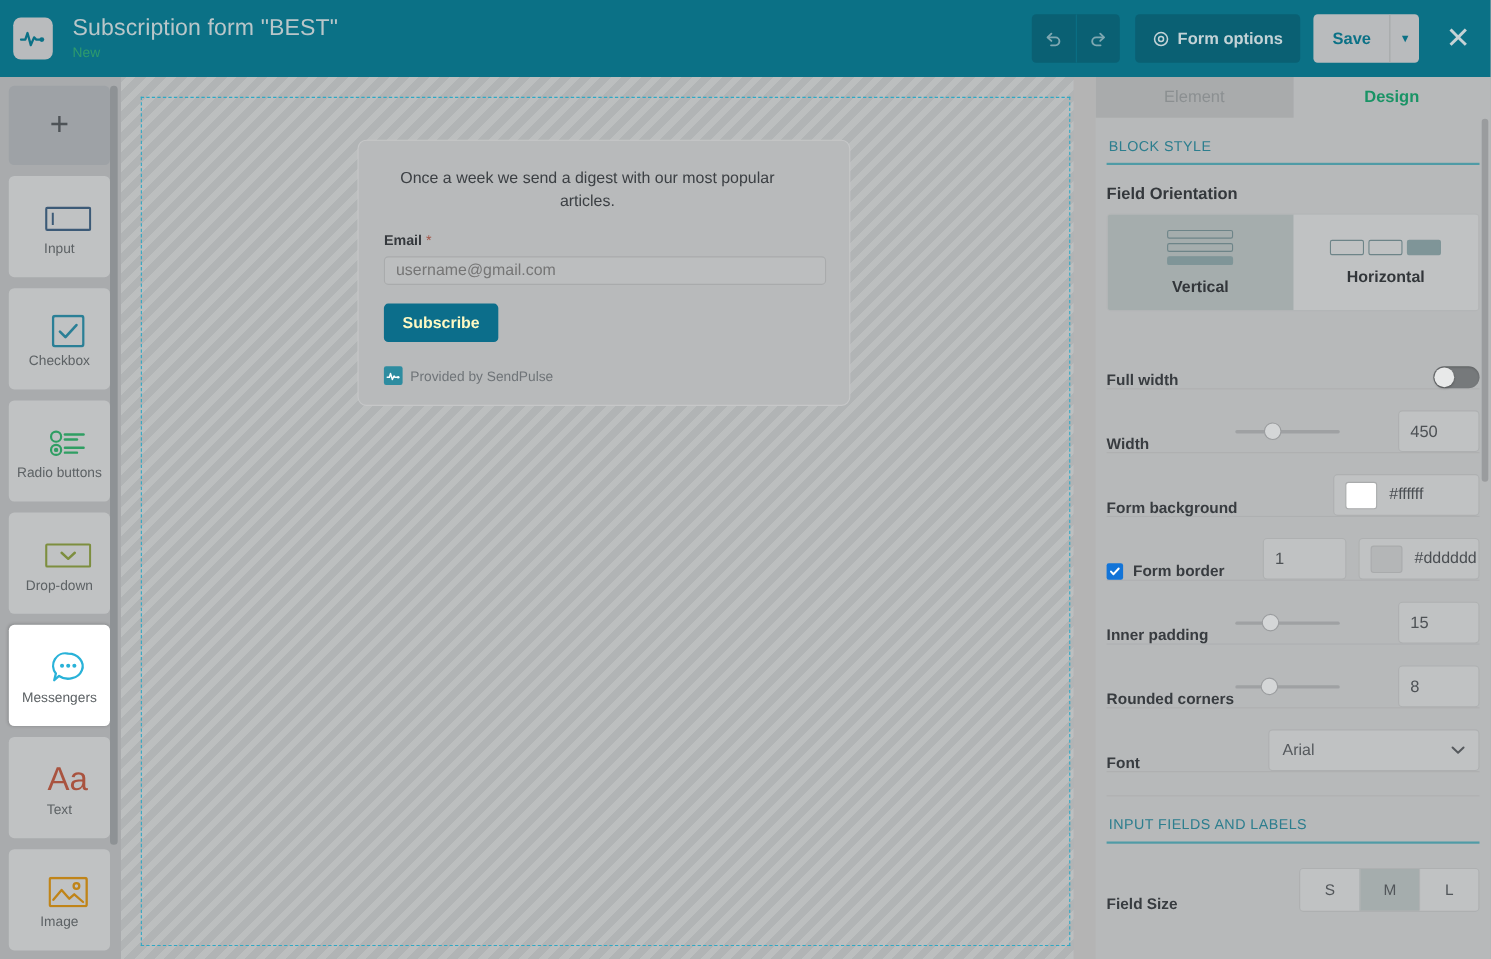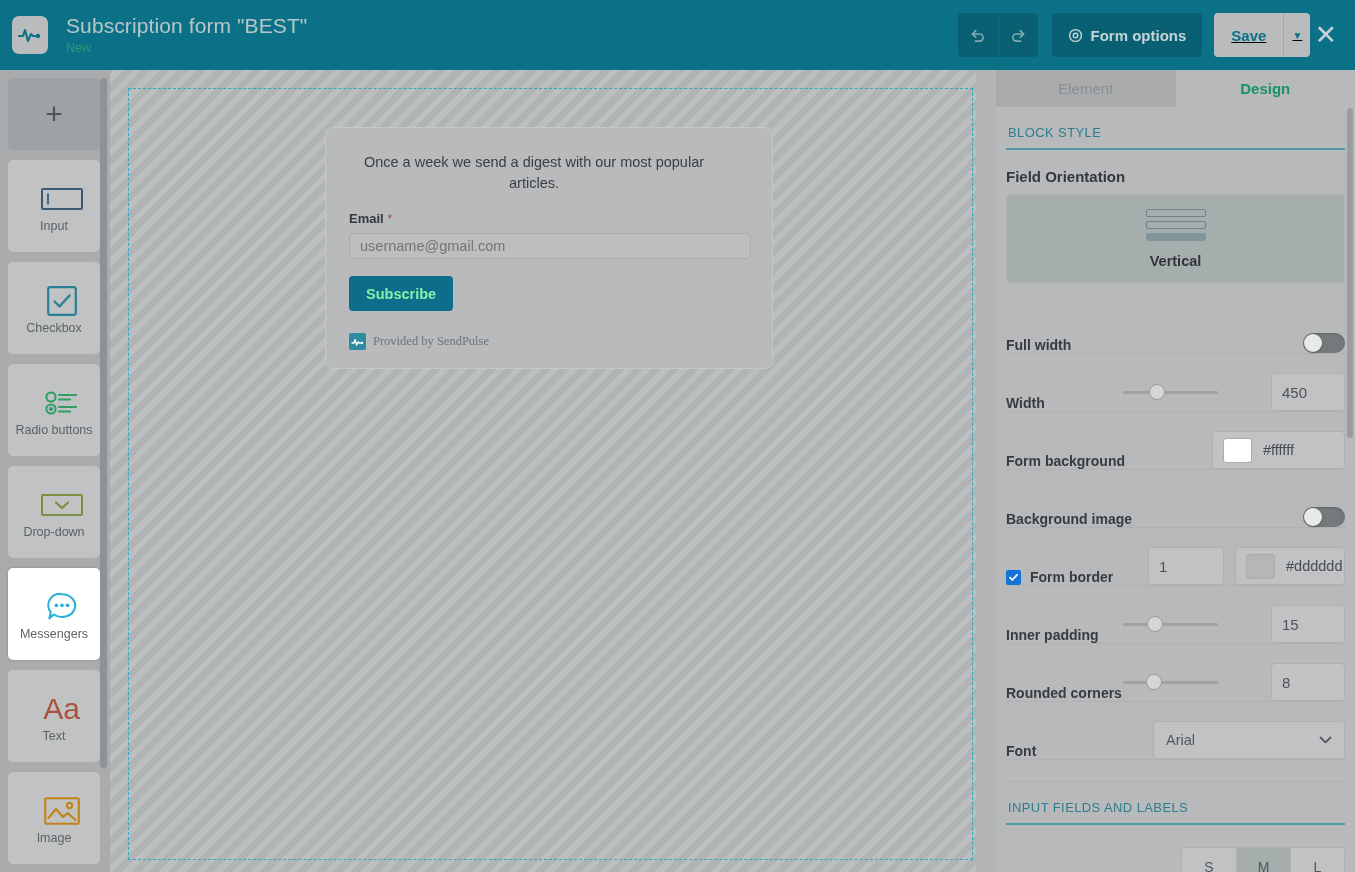--- a/index.html
+++ b/index.html
@@ -45,21 +45,21 @@
   .undo-btn + .undo-btn { border-left: 1px solid #0b7186; }
   .form-options {
     height: 44px; background: #0a6073; color: #c3d3d7;
     border: none; border-radius: 4px; padding: 0 16px;
     font-size: 15px; font-family: inherit; font-weight: bold;
     display: flex; align-items: center; gap: 8px; cursor: pointer;
     margin-right: 12px;
   }
   .save-group {
     display: flex; background: #b9bbbd; border-radius: 4px;
-    overflow: hidden; height: 44px; text-decoration: underline;
+    overflow: hidden; margin-right: 20px; height: 44px;
   }
   .save-btn {
     background: transparent; border: none; color: #0b7186;
     font-size: 15px; font-weight: bold; font-family: inherit;
     padding: 0 17px; cursor: pointer;
   }
   .save-caret {
     background: transparent; border: none; border-left: 1px solid #a4a7a9;
     width: 27px; color: #0b7186; font-size: 10px; cursor: pointer;
   }
@@ -131,30 +131,30 @@
   .form-input {
     display: block; margin-left: 8px;
     width: 402px; height: 26px;
     background: #bcbebf;
     border: 1px solid #a9abac; border-radius: 4px;
     font-size: 14.5px; color: #7d8184; padding: 0 10px;
     font-family: inherit;
   }
   .form-submit {
     margin: 17px 0 0 8px;
-    background: #0c6e8b; color: #86efac;
+    background: #0c6e8b; color: #fef9c3;
     border: none; border-radius: 4px;
     height: 35px; padding: 0 17px;
     font-size: 14.5px; font-weight: bold; font-family: inherit;
     cursor: pointer;
   }
   .form-provider {
     display: flex; align-items: center; gap: 7px;
     margin: 22px 0 3px 8px;
-    font-size: 12.5px; color: #6f7478; font-family: Liberation Serif, serif;
+    font-size: 12.5px; color: #6f7478;
   }
   .prov-logo {
     width: 17px; height: 17px; background: #2d8ca0; border-radius: 2px;
     display: flex; align-items: center; justify-content: center; flex: none;
   }
 
   
   .panel {
     position: absolute; left: 996px; top: 70px;
     width: 359px; height: 802px;
@@ -457,20 +457,28 @@
 
     <div class="orient">
       <div class="orient-opt sel">
         <div style="display:flex;flex-direction:column;gap:4px;align-items:center;">
           <div class="obar"></div>
             <div class="obar"></div>
             <div class="obar fill"></div>
         </div>
         <div class="orient-label">Vertical</div>
       </div>
+      <div class="orient-opt">
+        <div style="display:flex;gap:4px;align-items:center;">
+          <div class="obox"></div>
+            <div class="obox"></div>
+            <div class="obox fill"></div>
+        </div>
+        <div class="orient-label">Horizontal</div>
+      </div>
     </div>
 
     <div class="row">
       <span class="row-label">Full width</span>
       <div class="toggle"></div>
     </div>
 
     <div class="row">
       <span class="row-label">Width</span>
       <div style="display:flex;align-items:center;gap:53px;">
@@ -483,24 +491,20 @@
     </div>
 
     <div class="row">
       <span class="row-label">Form background</span>
       <div class="colorbox" style="width:133px;">
         <span class="swatch" style="background:#ffffff;"></span>
         <span class="color-text">#ffffff</span>
       </div>
     </div>
 
-    <div class="row">
-      <span class="row-label">Background image</span>
-      <div class="toggle"></div>
-    </div>
 
     <div class="row">
       <div class="cb-wrap">
         <span class="cbox">
           <svg width="11" height="11" viewBox="0 0 11 11" aria-hidden="true">
             <path d="M2 5.6 L4.3 8 L9 2.8" fill="none" stroke="#ffffff" stroke-width="1.8" stroke-linecap="round" stroke-linejoin="round"></path>
           </svg>
         </span>
         <span class="row-label">Form border</span>
       </div>

